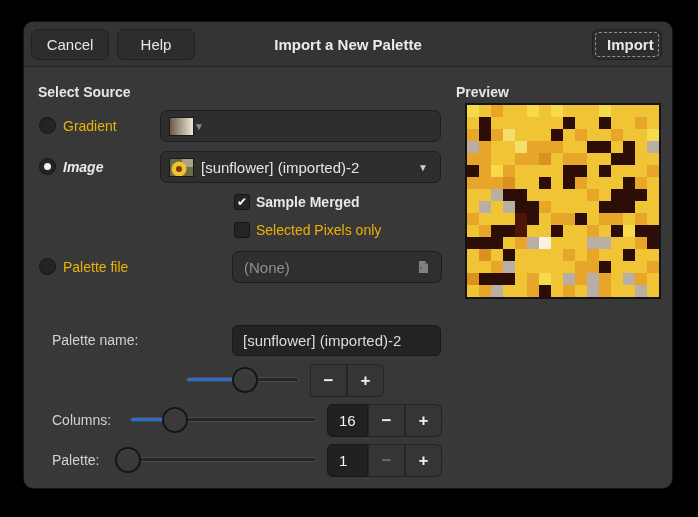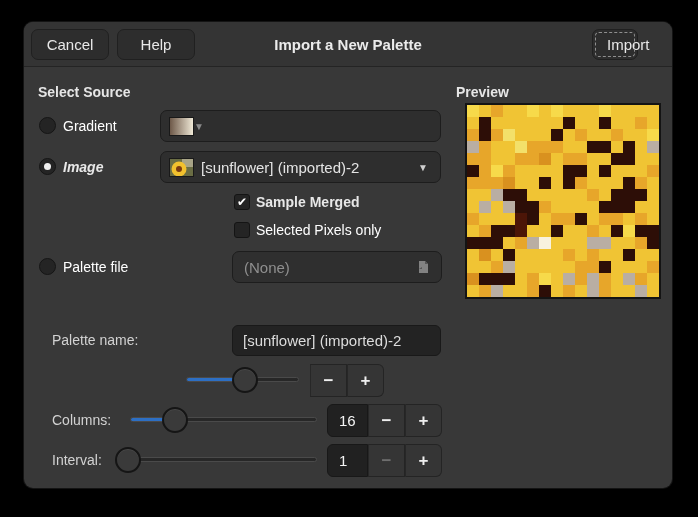--- a/index.html
+++ b/index.html
@@ -3,25 +3,25 @@
 <meta charset="utf-8">
 <style>
   html,body{margin:0;padding:0;}
   body{background:#000;font-family:"Liberation Sans",sans-serif;-webkit-font-smoothing:antialiased;}
   .page{position:relative;width:698px;height:517px;background:#000;overflow:hidden;}
   .dialog{position:absolute;left:24px;top:22px;width:648px;height:466px;background:#383838;border-radius:9px;box-shadow:0 0 0 1px #141414;}
   .headerbar{position:absolute;left:0;top:0;width:100%;height:45px;background:#343434;border-bottom:1px solid #242424;border-radius:9px 9px 0 0;box-sizing:border-box;}
   .hbtn{position:absolute;top:7px;height:31px;background:#2d2d2d;border:1px solid #202020;border-radius:7px;color:#e8e8e8;font-size:15px;font-family:inherit;padding:0 14px;cursor:default;}
   .hbtn.cancel{left:7px;width:78px;}
   .hbtn.help{left:93px;width:78px;}
-  .hbtn.import{left:568px;width:46px;outline:1px dashed #8f8f8f;outline-offset:-4px;}
+  .hbtn.import{left:568px;width:70px;outline:1px dashed #8f8f8f;outline-offset:-4px;font-weight:bold;}
   .titlebar-title{position:absolute;left:150px;right:150px;top:0;height:45px;line-height:45px;text-align:center;color:#ebebeb;font-weight:bold;font-size:15px;}
   .heading{position:absolute;font-weight:bold;color:#e6e6e6;font-size:14px;line-height:18px;}
   .lbl{position:absolute;color:#d2d2d2;font-size:14px;line-height:18px;white-space:nowrap;}
-  .lbl.dim{color:#ffffff;text-align:center;}
+  .lbl.dim{color:#eab308;text-align:center;}
   .lbl.bold{font-weight:bold;color:#e8e8e8;}
   .radio{position:absolute;width:17px;height:17px;border-radius:50%;background:#242424;border:1px solid #151515;box-sizing:border-box;}
   .radio.selected::after{content:"";position:absolute;left:4px;top:4px;width:7px;height:7px;border-radius:50%;background:#f0f0f0;}
   .checkbox{position:absolute;width:16px;height:16px;background:#242424;border:1px solid #141414;border-radius:3px;box-sizing:border-box;color:#ffffff;font-size:12px;line-height:14px;text-align:center;}
   .combo{position:absolute;left:136px;width:281px;height:32px;background:#2e2e2e;border:1px solid #1d1d1d;border-radius:7px;box-sizing:border-box;display:flex;align-items:center;}
   .combo .thumb{width:25px;height:19px;margin-left:8px;flex:0 0 auto;border:1px solid #191919;box-sizing:border-box;}
   .combo .thumb.gradient-thumb{background:linear-gradient(90deg,#6e5949,#efe8d6);}
   .combo .ctext{margin-left:7px;font-size:15px;color:#e4e4e4;flex:1 1 auto;overflow:hidden;white-space:nowrap;}
   .combo.disabled .ctext{color:#909090;}
   .combo .arrow{flex:0 0 auto;margin-right:12px;font-size:10px;color:#cfcfcf;}
@@ -124,21 +124,21 @@
           <div class="fill" style="width: calc(20% + 7.8px);"></div>
         </div>
       <div class="handle" style="left: calc(20% - 5.2px);"></div>
     </div>
     <div class="spin" style="left:303px;top:382px;">
       <div class="sval" style="width:41px;">16</div>
       <div class="sbtn minus">−</div>
       <div class="sbtn plus">+</div>
     </div>
 
-    <div class="lbl" style="left:28px;top:429px;">Interval:</div>
+    <div class="lbl" style="left:28px;top:429px;">Palette:</div>
     <div class="slider" style="left:91px;top:425px;width:203px;">
       <div class="track">
           <div class="fill" style="width: calc(0% + 13px);"></div>
         </div>
       <div class="handle" style="left: calc(0% + 0px);"></div>
     </div>
     <div class="spin" style="left:303px;top:422px;">
       <div class="sval" style="width:41px;">1</div>
       <div class="sbtn minus disabled">−</div>
       <div class="sbtn plus">+</div>

